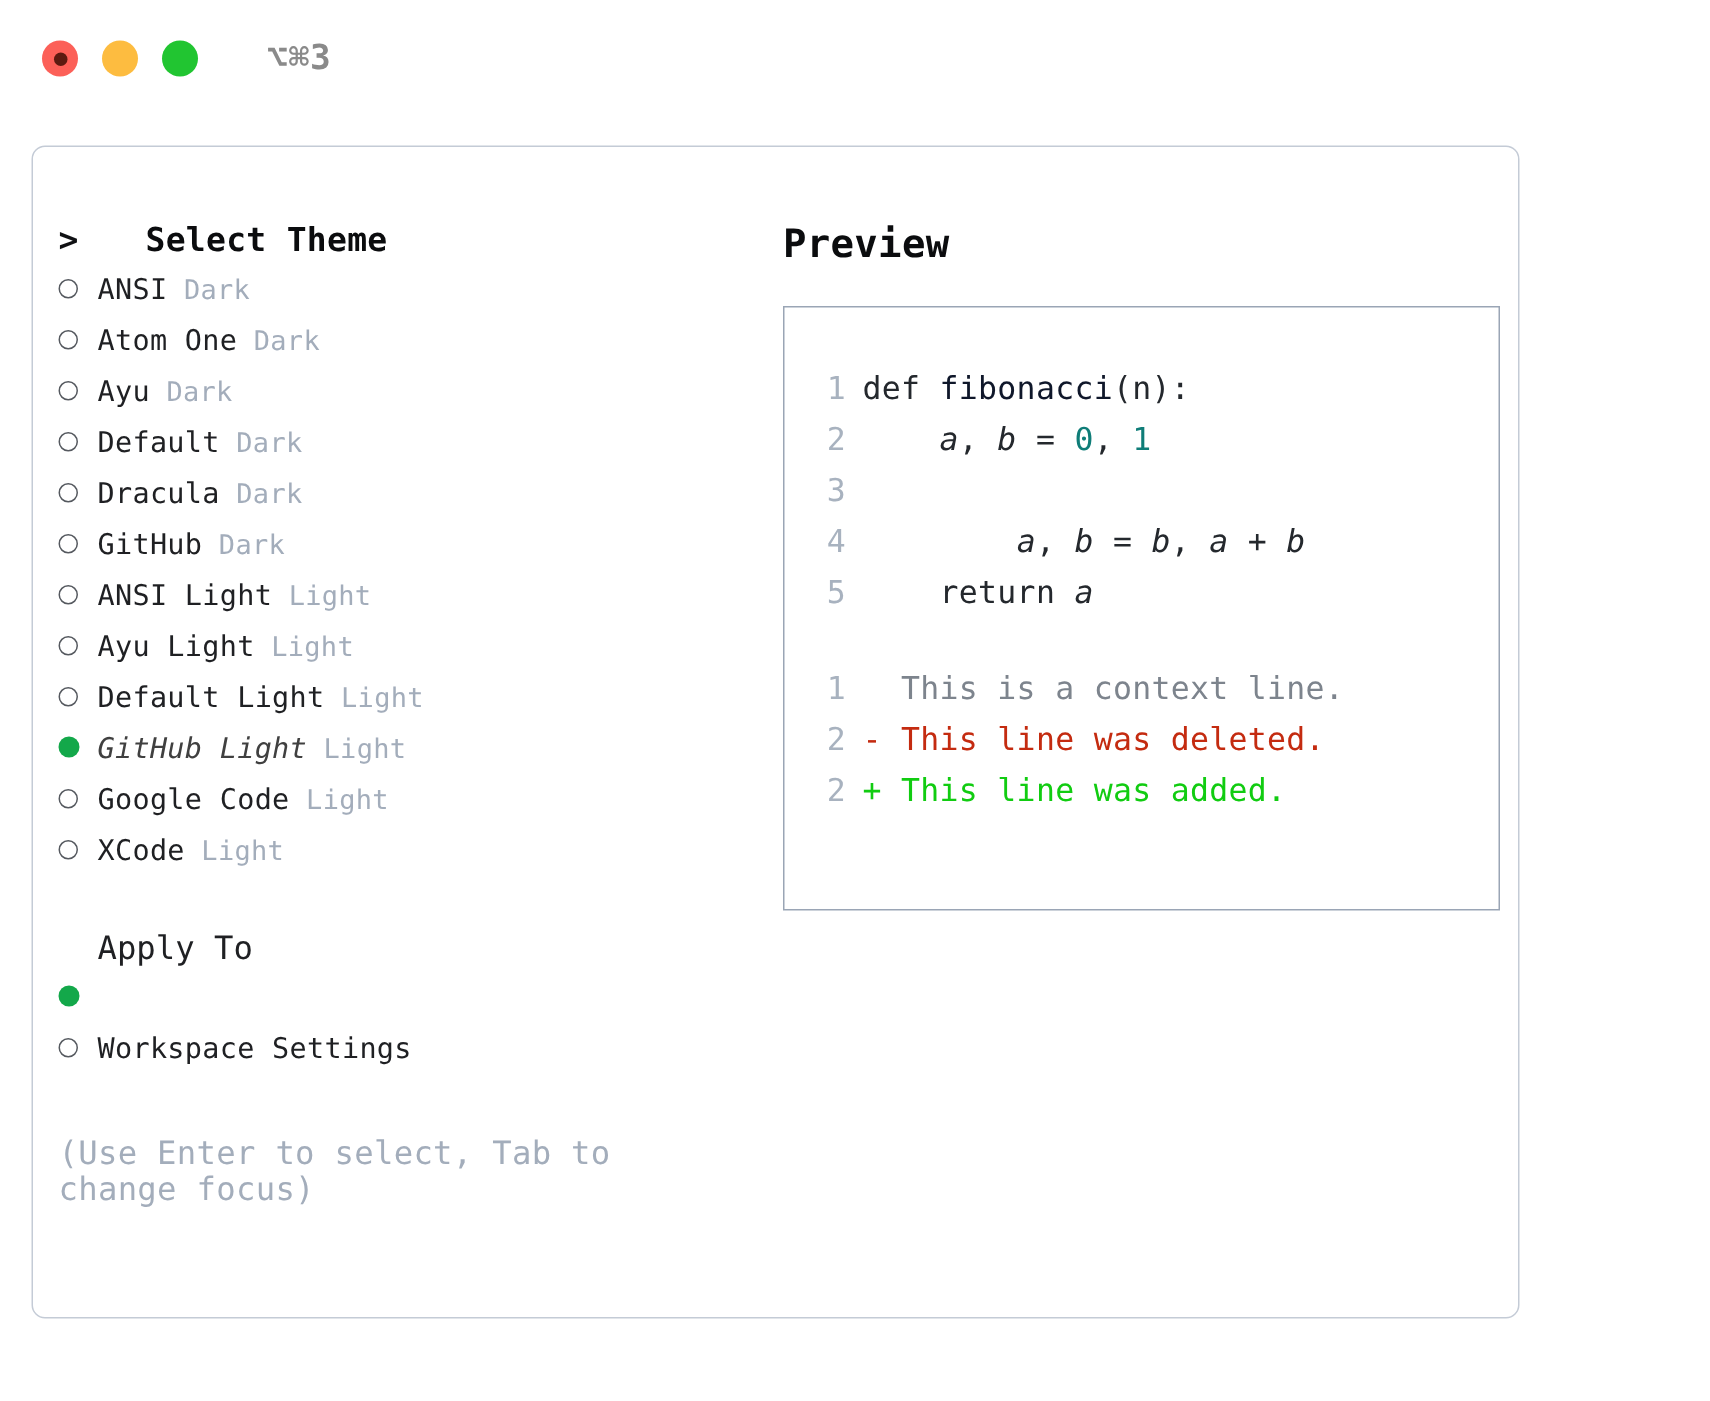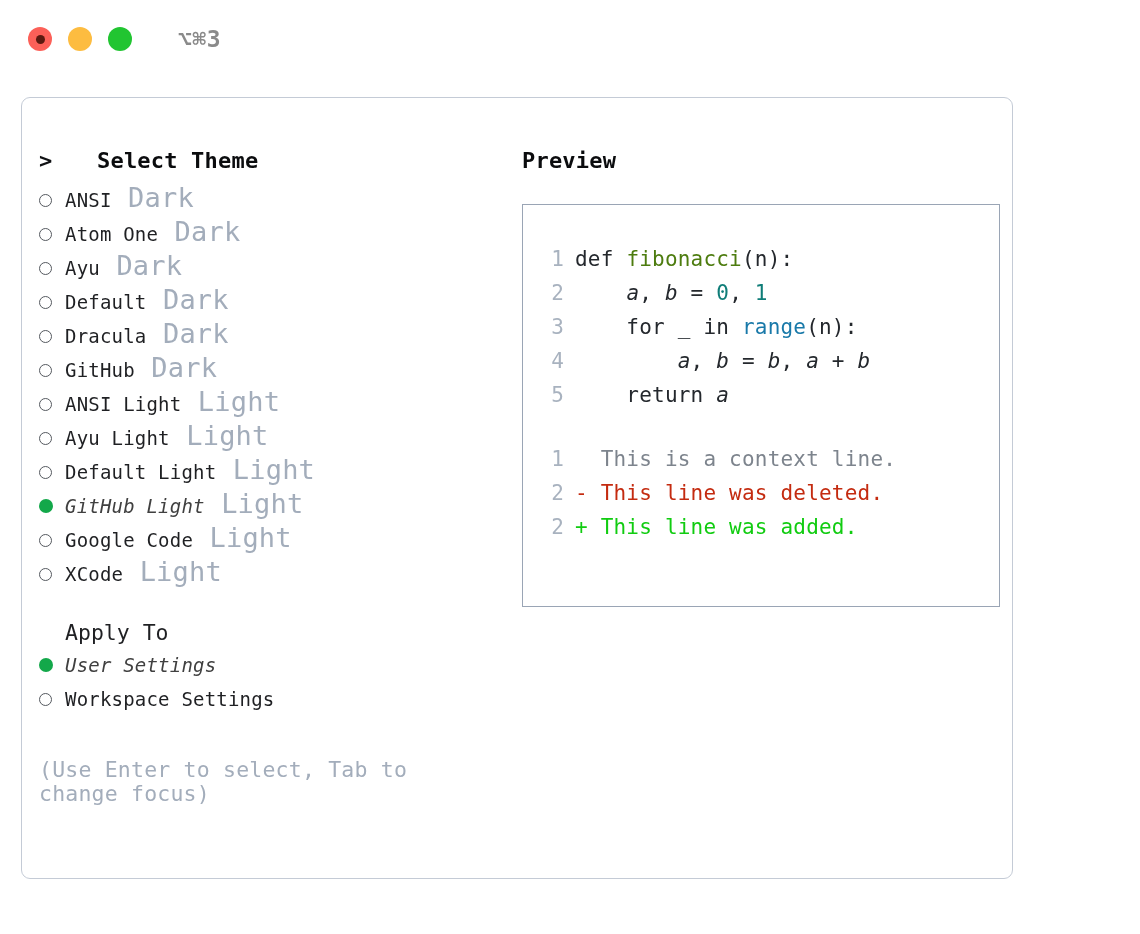--- a/index.html
+++ b/index.html
@@ -156,21 +156,21 @@
     letter-spacing: 0.2px;
     margin-left: 32px;
   }
 
   .label-selected {
     color: #404040;
     font-style: italic;
   }
 
   .tag {
-    font-size: 27px;
+    font-size: 18px;
     color: #a3adbb;
     letter-spacing: 0.2px;
   }
   .spacer-md { height: 30px; }
   .spacer-lg { height: 36px; }
 
   #apply-heading {
     padding-left: 26px;
     font-size: 21.5px;
     color: #1f2023;
@@ -189,21 +189,21 @@
   }
 
   
   #right-col {
     margin-left: 21px;
     width: 490px;
     flex: 0 0 auto;
   }
 
   #preview-heading {
-    font-size: 22px;
+    font-size: 26px;
     font-weight: bold;
     color: #0b0c0e;
     letter-spacing: 0.2px;
     height: 34px;
   }
 
   #preview-panel {
     margin-top: 22px;
     width: 478px;
     height: 403px;
@@ -224,21 +224,21 @@
   .lineno {
     width: 22px;
     flex: 0 0 auto;
     text-align: right;
     color: #a8b2bf;
     margin-right: 11px;
   }
 
   .code-text { color: #24282d; text-align: center; }
 
-  .tok-func   { color: #4d7c0f; text-align: center; }
+  .tok-func   { color: #0f172a; text-align: center; }
   .tok-num    { color: #0f7d78; }
   .tok-builtin{ color: #1979a9; }
   .tok-var    { font-style: italic; color: #24282d; }
 
   .diff-gap { height: 30px; }
 
   .diff-context { color: #7d848d; }
   .diff-del     { color: #c42b10; }
   .diff-add     { color: #11cc11; }
 </style>
@@ -280,38 +280,38 @@
               <div class="row"><span class="marker"><span class="bullet-on"></span></span><span class="label label-selected">GitHub Light</span><span class="tag"> Light</span></div>
               <div class="row"><span class="marker"><span class="bullet-off"></span></span><span class="label">Google Code</span><span class="tag"> Light</span></div>
               <div class="row"><span class="marker"><span class="bullet-off"></span></span><span class="label">XCode</span><span class="tag"> Light</span></div>
             </div>
 
           <div class="spacer-md"></div>
 
           <div id="apply-heading">Apply To</div>
 
           <div id="apply-list">
-              <div class="row"><span class="marker"><span class="bullet-on"></span></span><span class="label label-selected">User Settings</span></div>
+              <div class="row"><span class="marker"><span class="bullet-on"></span></span></div>
               <div class="row"><span class="marker"><span class="bullet-off"></span></span><span class="label">Workspace Settings</span></div>
             </div>
 
           <div class="spacer-lg"></div>
 
           <div id="hint">(Use Enter to select, Tab to change focus)</div>
         </div>
 
         <div id="right-col">
 
           <div id="preview-heading">Preview</div>
 
           <div id="preview-panel">
             <div id="code-block">
                 <div class="code-line"><span class="lineno">1</span><span><span class="code-text">def </span><span class="tok-func">fibonacci</span><span class="code-text">(n):</span></span></div>
                 <div class="code-line"><span class="lineno">2</span><span><span class="code-text">    </span><span class="tok-var">a</span><span class="code-text">, </span><span class="tok-var">b</span><span class="code-text"> = </span><span class="tok-num">0</span><span class="code-text">, </span><span class="tok-num">1</span></span></div>
-                <div class="code-line"><span class="lineno">3</span><span><span class="code-text">    for _ in </span><span class="tok-builtin">range</span><span class="code-text">(n):</span></span></div>
+                <div class="code-line"><span class="lineno">3</span></div>
                 <div class="code-line"><span class="lineno">4</span><span><span class="code-text">        </span><span class="tok-var">a</span><span class="code-text">, </span><span class="tok-var">b</span><span class="code-text"> = </span><span class="tok-var">b</span><span class="code-text">, </span><span class="tok-var">a</span><span class="code-text"> + </span><span class="tok-var">b</span></span></div>
                 <div class="code-line"><span class="lineno">5</span><span><span class="code-text">    return </span><span class="tok-var">a</span></span></div>
               </div>
             <div class="diff-gap"></div>
             <div id="diff-block">
                 <div class="code-line"><span class="lineno">1</span><span class="diff-context"> </span><span class="diff-context"> This is a context line.</span></div>
                 <div class="code-line"><span class="lineno">2</span><span class="diff-del">-</span><span class="diff-del"> This line was deleted.</span></div>
                 <div class="code-line"><span class="lineno">2</span><span class="diff-add">+</span><span class="diff-add"> This line was added.</span></div>
               </div>
           </div>

